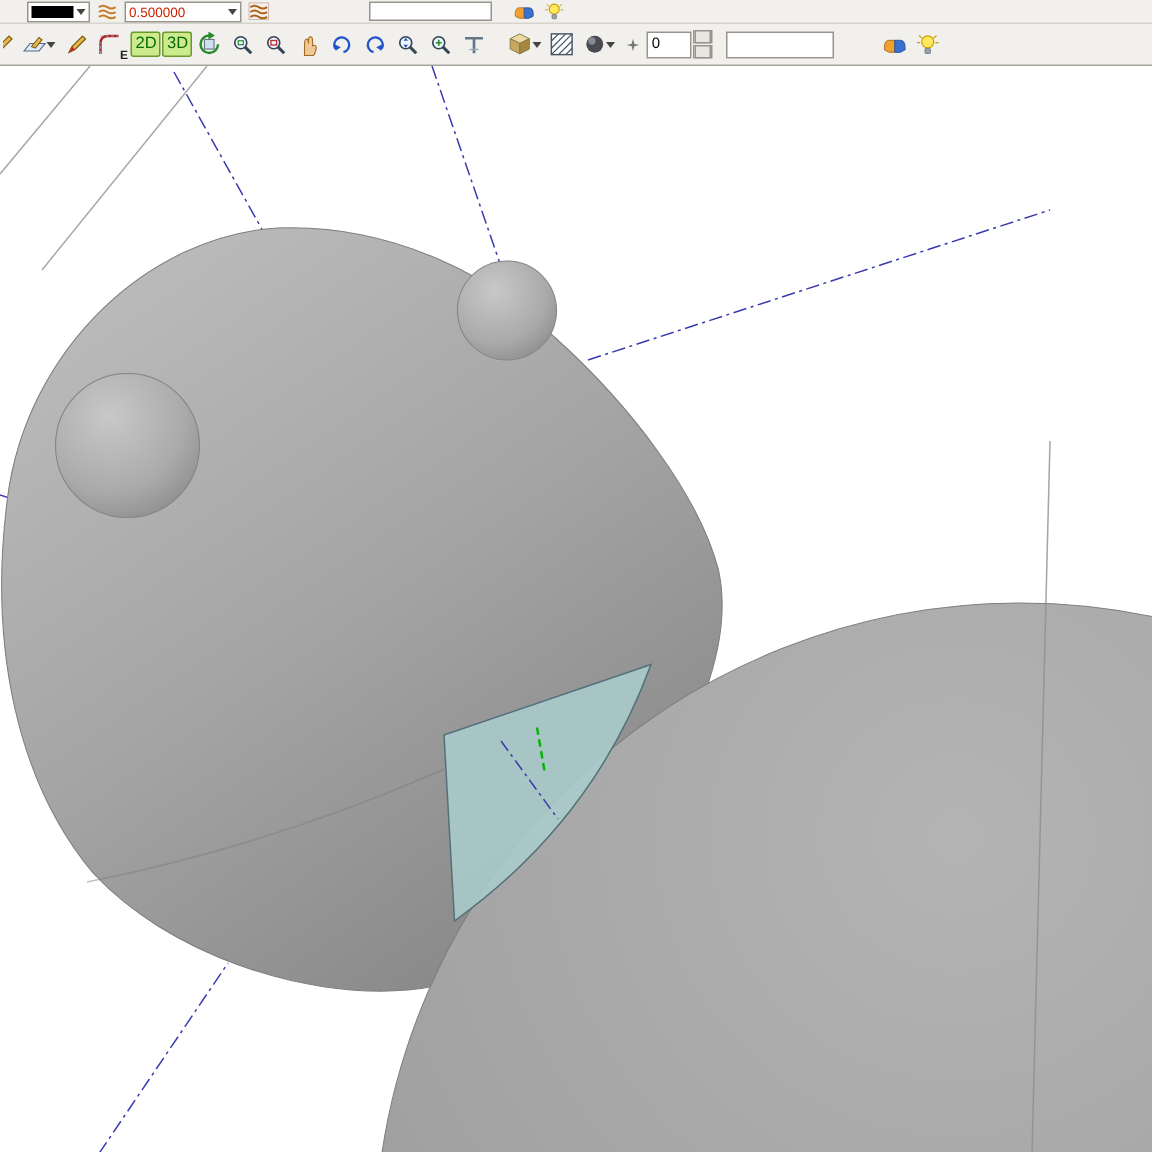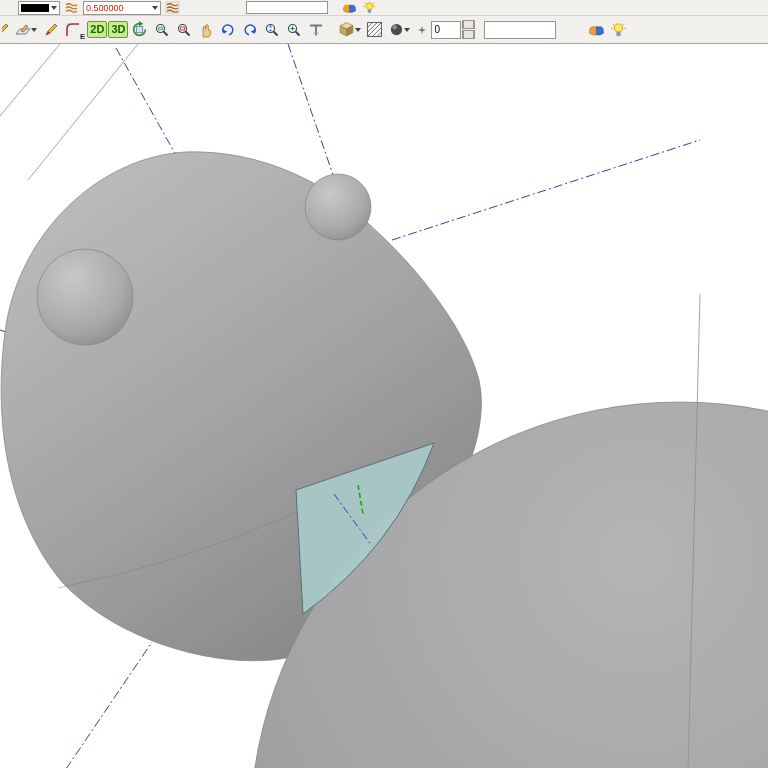--- a/index.html
+++ b/index.html
@@ -9,21 +9,21 @@
   .row2{height:27px;border-bottom:1px solid #a9a59e;padding-left:1px;gap:1px}
   .tb{width:21px;height:21px;display:flex;align-items:center;justify-content:center;border:1px solid transparent;box-sizing:border-box;flex:0 0 auto}
   .tb-sm{width:17px;height:13px}
   .swatch-wrap{display:flex;align-items:center;border:1px solid #98948c;background:#fff;height:12px;padding:0 2px;gap:2px}
   .swatch{width:28px;height:8px;background:#000}
   .arrow-down{width:0;height:0;border-left:3px solid transparent;border-right:3px solid transparent;border-top:4px solid #444}
   .combo{display:flex;align-items:center;background:#fff;border:1px solid #98948c;height:12px;padding:0 2px;gap:16px}
   .combo .val{color:#cc2200;font-size:9px;width:50px;letter-spacing:0}
   .txt1{height:11px;border:1px solid #98948c;font-size:9px;width:76px;padding:0 2px}
   .txt2{height:16px;border:1px solid #98948c;font-size:10px;width:66px;padding:0 2px}
-  .badge{font-weight:bold;font-size:11px;color:#0a6a0a;background:#cdea8c;border:1px solid #6a9a2a;padding:0 2px;height:15px;line-height:15px;border-radius:2px}
+  .badge{font-weight:normal;font-size:11px;color:#0a6a0a;background:#cdea8c;border:1px solid #6a9a2a;padding:0 2px;height:15px;line-height:15px;border-radius:2px}
   .elabel{font-size:8px;font-weight:bold;color:#222;align-self:flex-end;margin:0 1px 2px -4px}
   .spin{width:24px;height:16px;font-size:10px;border:1px solid #98948c;padding:0 2px}
   .spinbtns{display:flex;flex-direction:column;gap:1px;margin-left:1px}
   .spinbtns div{width:11px;height:7px;background:#e8e6e1;border:1px solid #98948c;display:flex;align-items:center;justify-content:center}
   .tri-up{width:0;height:0;border-left:2.5px solid transparent;border-right:2.5px solid transparent;border-bottom:3.5px solid #333}
   .tri-dn{width:0;height:0;border-left:2.5px solid transparent;border-right:2.5px solid transparent;border-top:3.5px solid #333}
   .gap{width:7px;flex:0 0 auto}
   .gap-lg{width:28px;flex:0 0 auto}
   .clip{width:10px;overflow:hidden}
   .viewport{position:relative;width:768px;height:725px;background:#fff}

